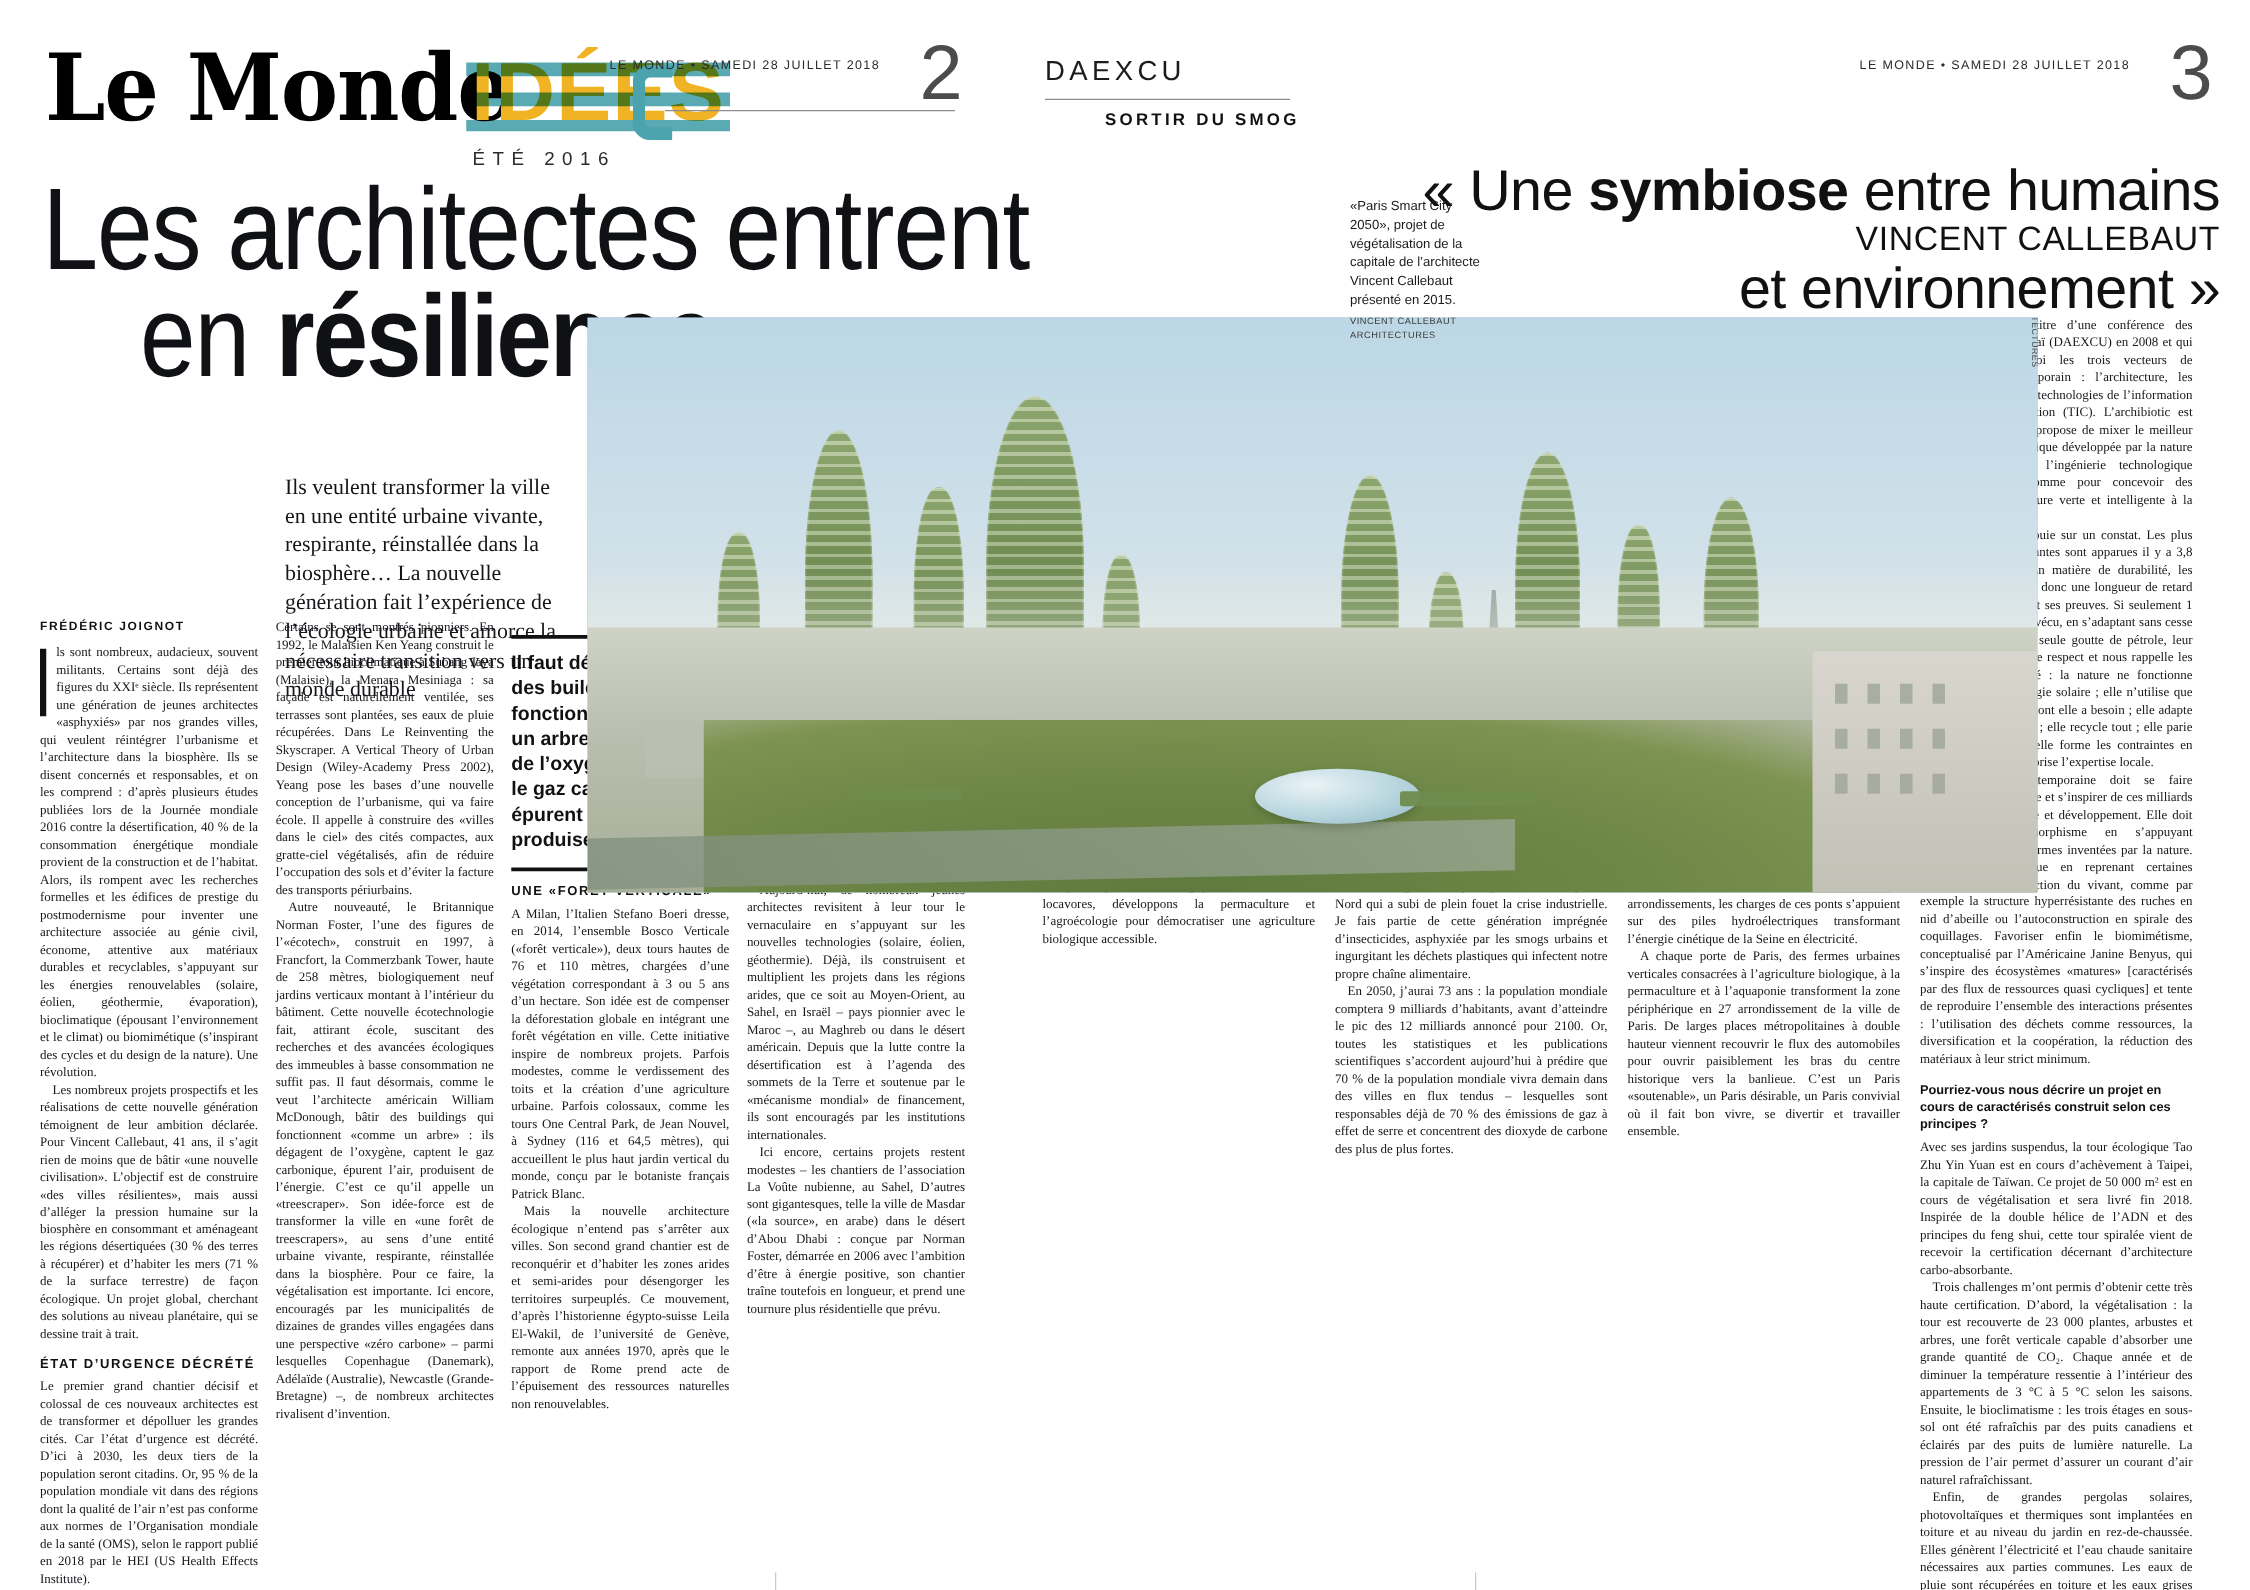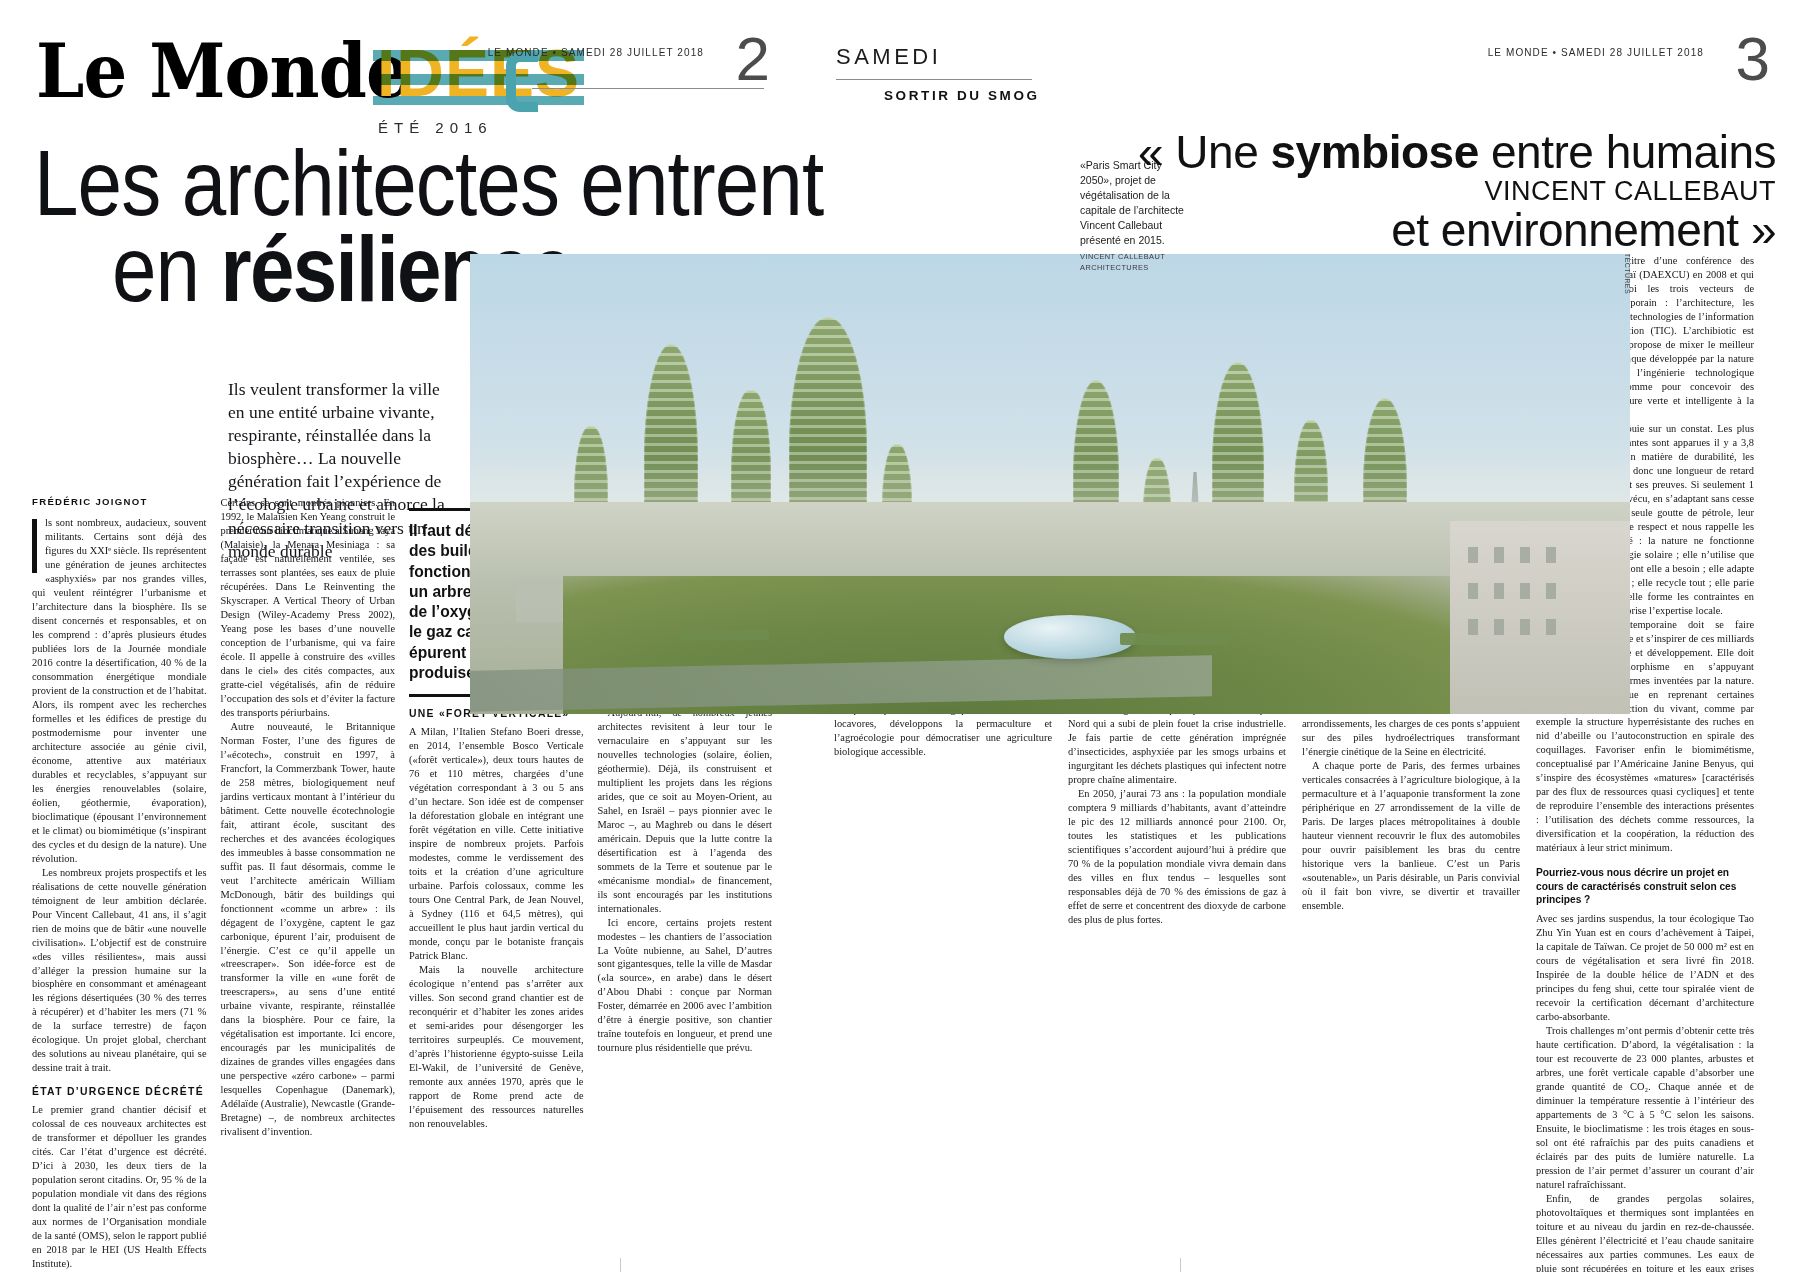--- a/index.html
+++ b/index.html
@@ -278,21 +278,21 @@
         <p class="body">Aujourd’hui, de nombreux jeunes architectes revisitent à leur tour le vernaculaire en s’appuyant sur les nouvelles technologies (solaire, éolien, géothermie). Déjà, ils construisent et multiplient les projets dans les régions arides, que ce soit au Moyen-Orient, au Sahel, en Israël – pays pionnier avec le Maroc –, au Maghreb ou dans le désert américain. Depuis que la lutte contre la désertification est à l’agenda des sommets de la Terre et soutenue par le «mécanisme mondial» de financement, ils sont encouragés par les institutions internationales.</p>
         <p class="body">Ici encore, certains projets restent modestes – les chantiers de l’association La Voûte nubienne, au Sahel, D’autres sont gigantesques, telle la ville de Masdar («la source», en arabe) dans le désert d’Abou Dhabi : conçue par Norman Foster, démarrée en 2006 avec l’ambition d’être à énergie positive, son chantier traîne toutefois en longueur, et prend une tournure plus résidentielle que prévu.</p>
       </div>
     </div>
   </div>
 
   <div class="gutter"></div>
 
   <div class="page page-right">
     <div class="rhead">
-      <div class="dossier">SAMEDI</div>
+      <div class="dossier">DAEXCU</div>
       <div class="rule"></div>
       <div class="subsec">SORTIR DU SMOG</div>
       <div class="dateline">LE MONDE • SAMEDI 28 JUILLET 2018</div>
       <div class="folio">3</div>
     </div>
 
     <div style="position:absolute;left:78px;top:125px;width:880px;text-align:right;">
       <div style="font-family:'Liberation Sans',sans-serif;font-weight:300;font-size:46px;line-height:1.03;letter-spacing:-.5px;color:#111;margin-top:4px;">
         <span>« Une </span><b style="font-weight:700;">symbiose</b><span> entre humains</span>
       </div>

